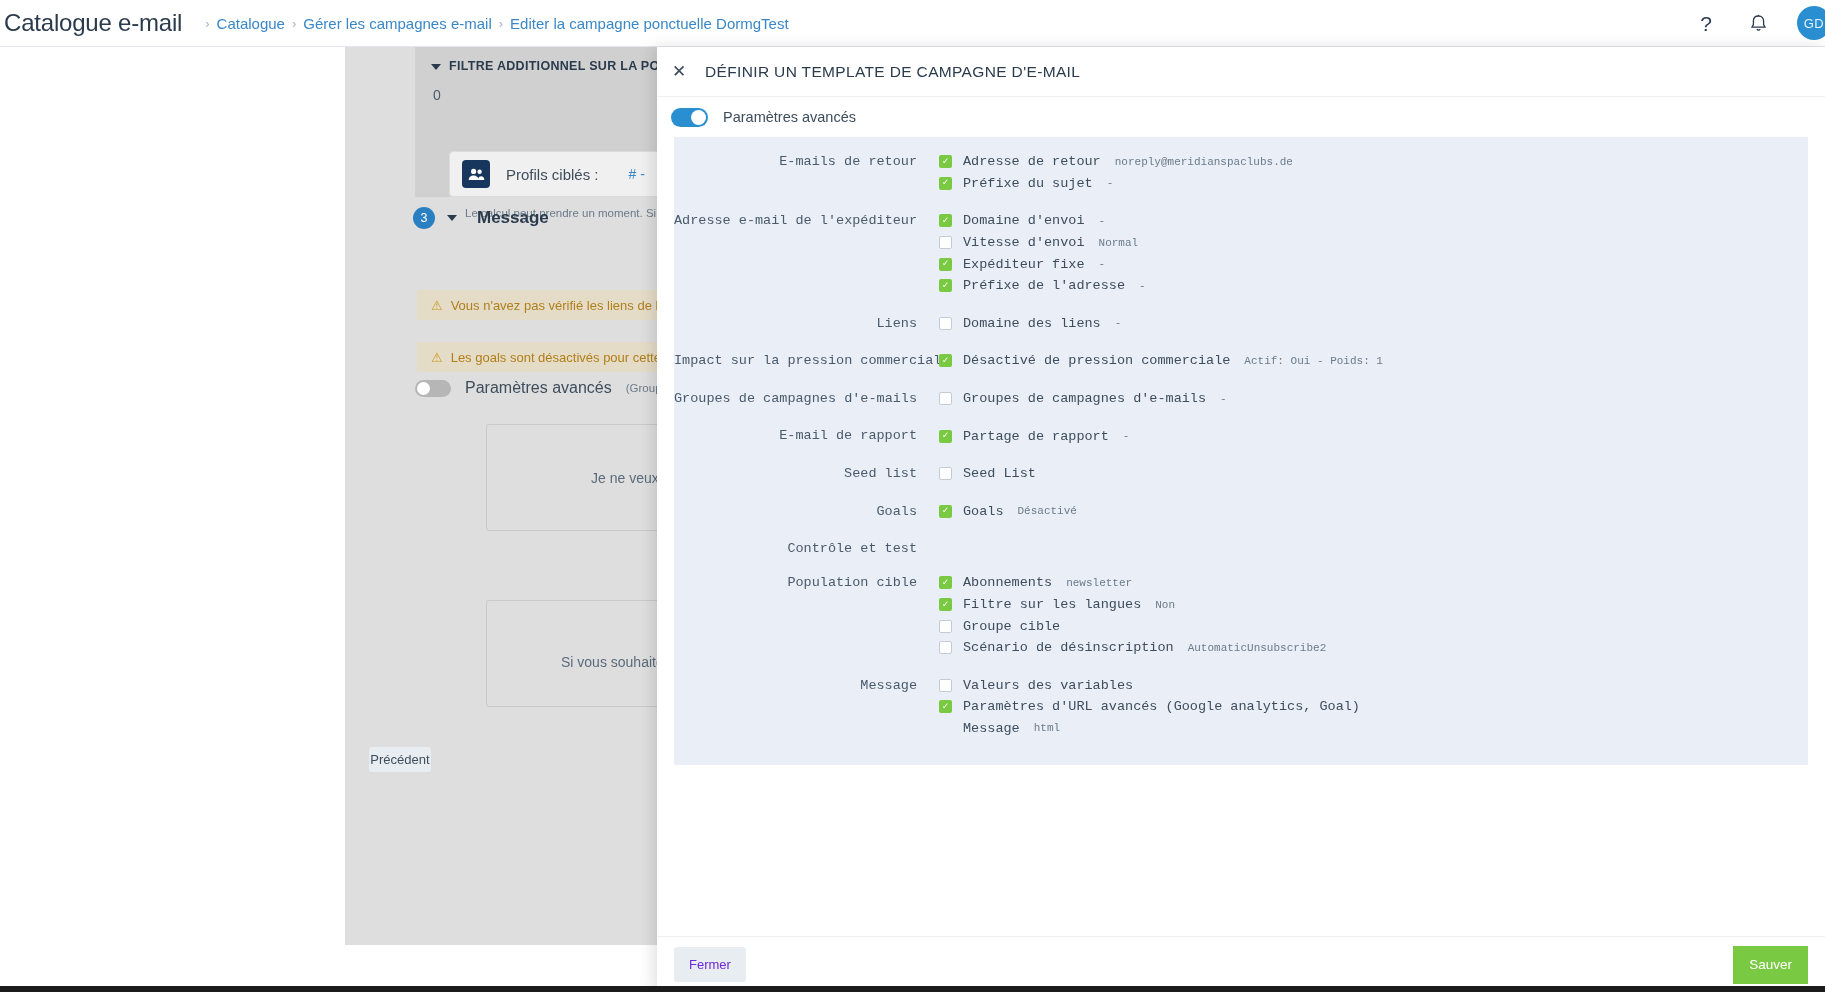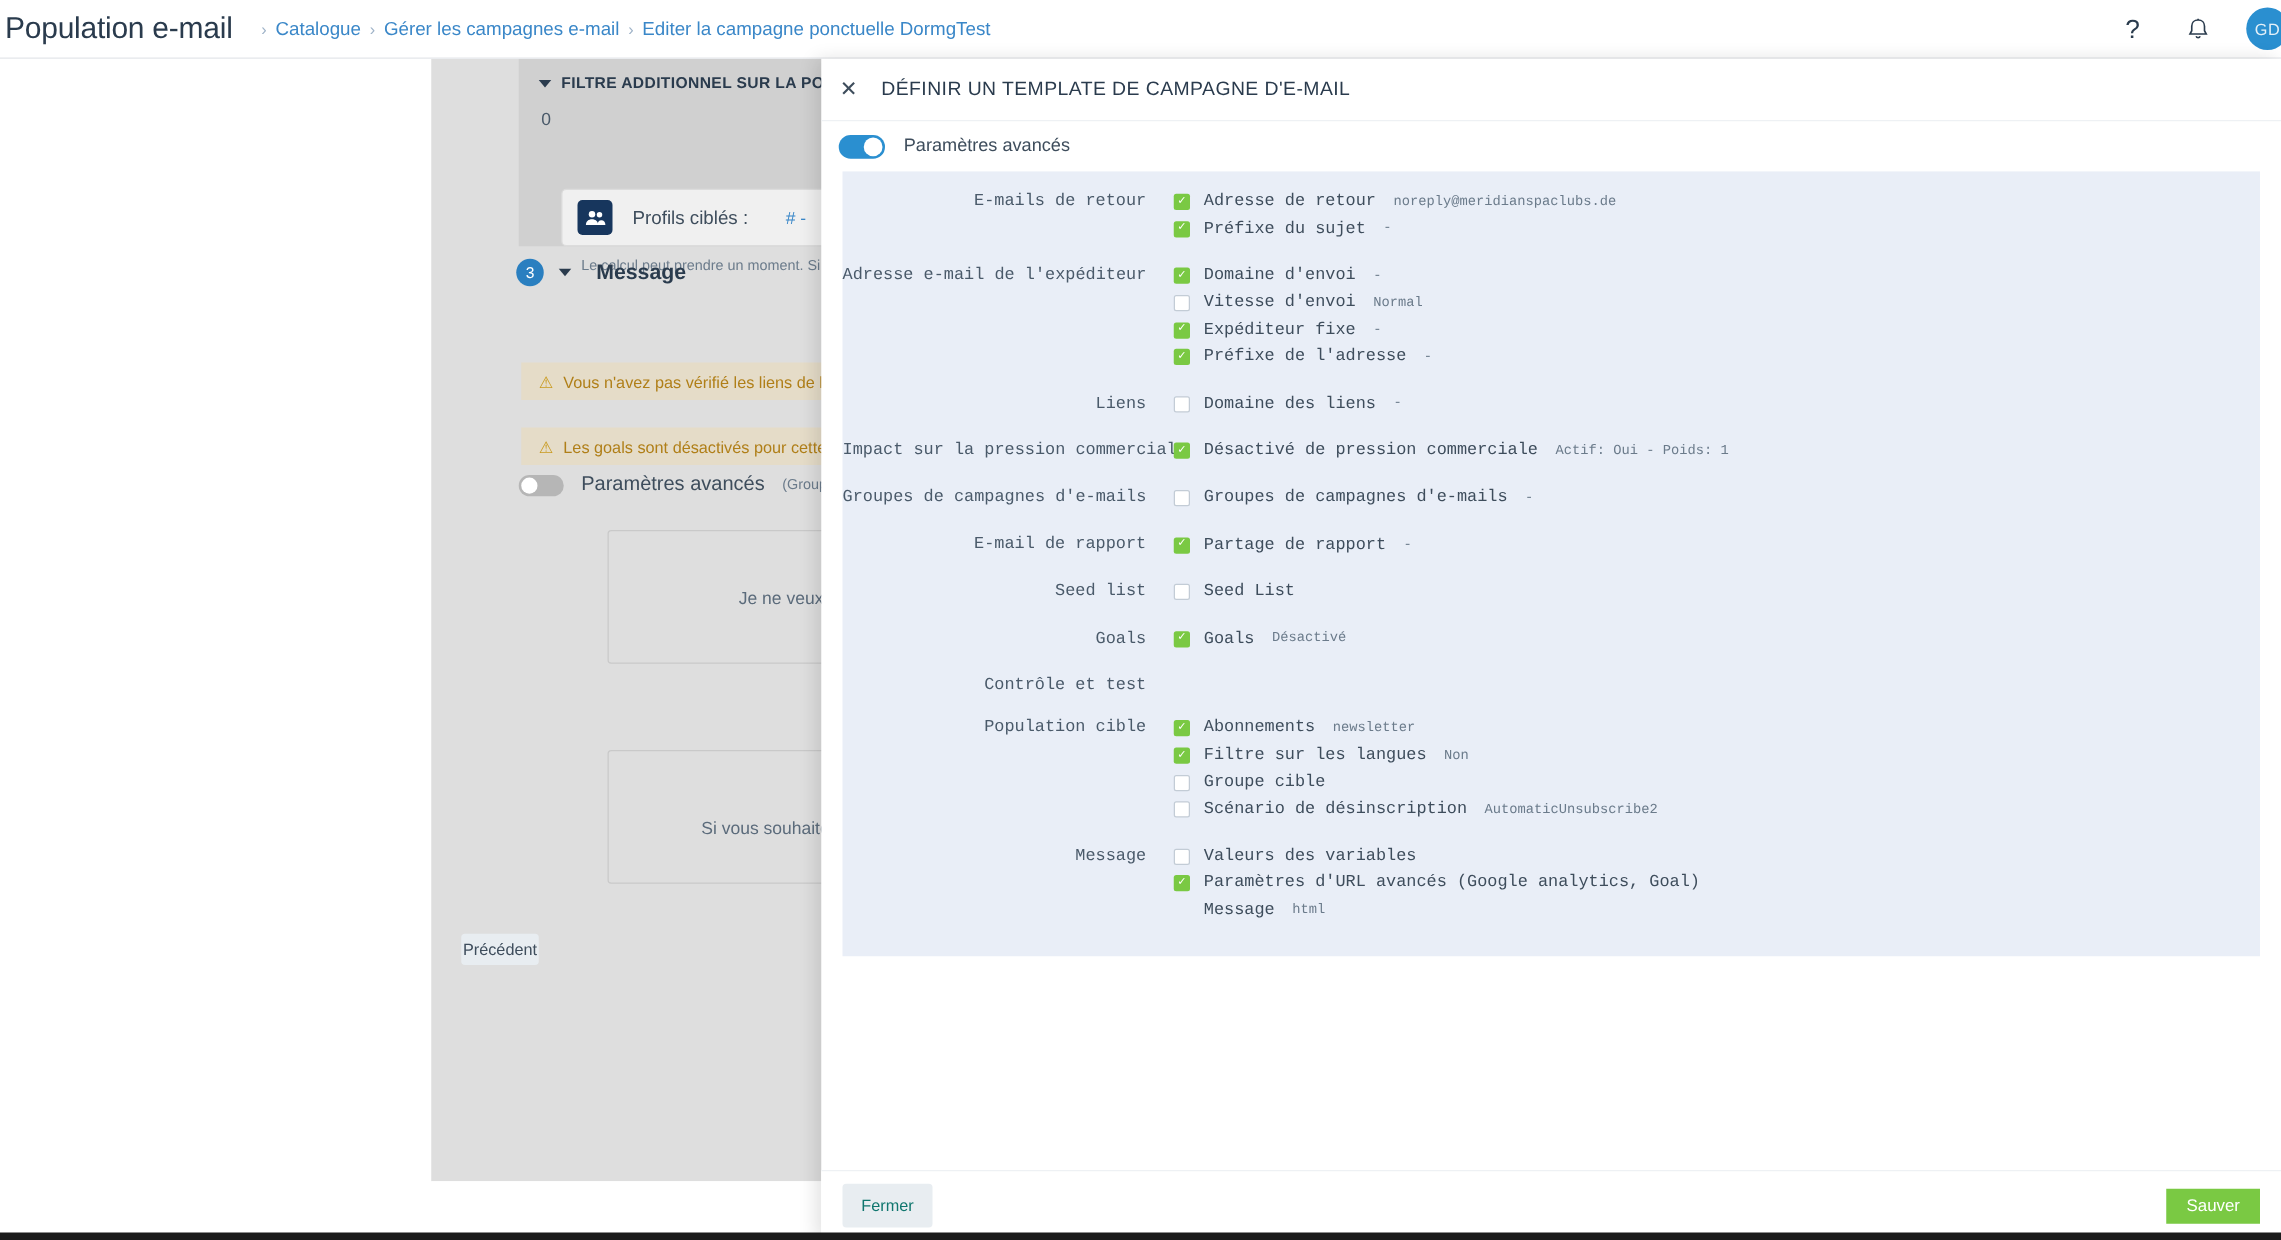--- a/index.html
+++ b/index.html
@@ -213,39 +213,39 @@
   .opt-row.nobox { padding-left:24px; }
   .group.spaced { margin-bottom:16px; }
 
   .modal-foot {
     height: 56px; flex: 0 0 56px;
     border-top: 1px solid #eef1f4;
     display:flex; align-items:center; padding: 0 17px;
     background:#ffffff;
   }
   .btn-close-modal {
-    height:35px; padding:0 15px; background:#e8edf1; color:#0f766e;
+    height:35px; padding:0 15px; background:#e8edf1; color:#6d28d9;
     border-radius:3px; font-size:13px; display:flex;align-items:center;
     cursor:pointer; border:none;
   }
   .btn-save {
-    margin-left:auto; height:28px; padding:0 16px; background:#7ac943; color:#fff;
+    margin-left:auto; height:38px; padding:0 16px; background:#7ac943; color:#fff;
     border-radius:0; font-size:13.5px; display:flex;align-items:center;
     cursor:pointer; border:none;
   }
   .bottom-black {
     position:absolute; left:0; bottom:0; width:1825px; height:6px; background:#1b1b1b;
     z-index:60;
   }
 </style>
 </head>
 <body>
 
 <div class="app-header">
-  <div class="app-title">Population e-mail</div>
+  <div class="app-title">Catalogue e-mail</div>
   <div class="breadcrumb">
     <span class="bc-sep">›</span>
     <span class="bc-item">Catalogue</span>
     <span class="bc-sep">›</span>
     <span class="bc-item">Gérer les campagnes e-mail</span>
     <span class="bc-sep">›</span>
     <span class="bc-item current">Editer la campagne ponctuelle DormgTest</span>
   </div>
   <div class="header-right">
     <div class="hdr-icon">?</div>

